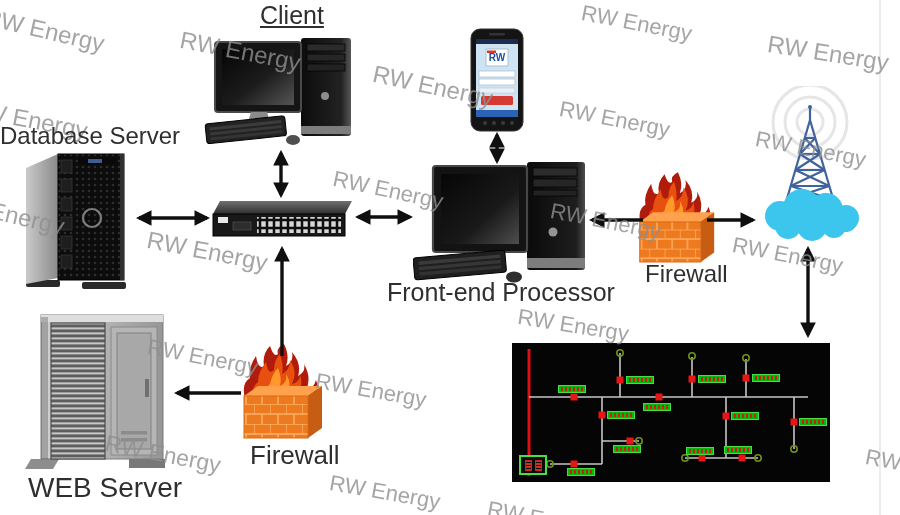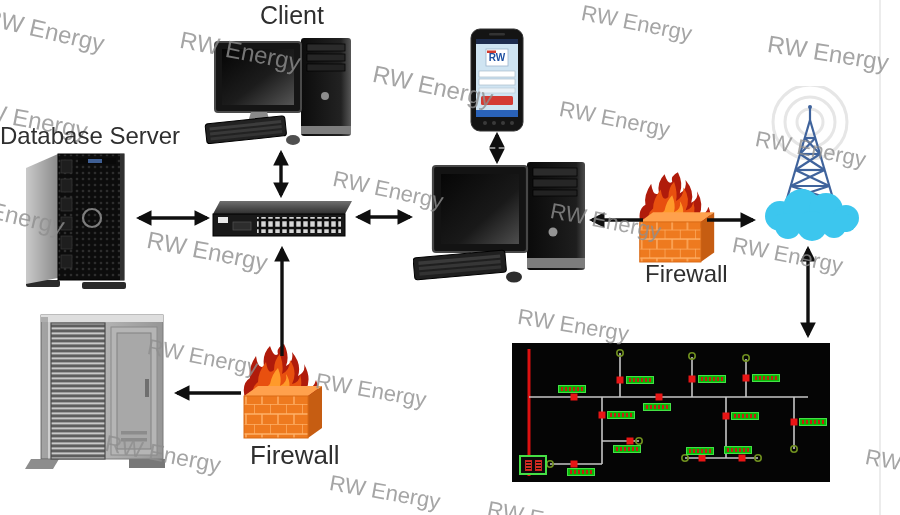--- a/index.html
+++ b/index.html
@@ -344,24 +344,26 @@
         <div class="scada-label" style="left: 287px; top: 75px; width: 28px; height: 8px; background: rgb(9, 185, 9); border-color: rgb(69, 224, 69);">
           <div class="scada-glyphs"></div>
         </div>
         <div id="scada-corner" style="left: 7px; top: 112px; width: 24px; height: 16px; border: 2px solid rgb(69, 224, 69);">
           <span class="corner-glyph"></span>
           <span class="corner-glyph"></span>
         </div>
       </div>
   </div>
 
-  <div class="lbl z4" style="left:260px;top:2px;font-size:25px;">Client</div>
+  <div class="lbl z4" style="left:260px;top:2px;font-size:25px;text-decoration:underline;">Client</div>
   <div class="lbl z4" style="left:0px;top:123px;font-size:24px;">Database Server</div>
+  <div class="lbl z4" style="left:387px;top:279px;font-size:25px;">Front-end Processor</div>
   <div class="lbl z4" style="left:645px;top:261px;font-size:24px;">Firewall</div>
   <div class="lbl z4" style="left:250px;top:442px;font-size:26px;">Firewall</div>
+  <div class="lbl z4" style="left:28px;top:473px;font-size:28px;">WEB Server</div>
 
   <div id="watermarks">
       <span class="wm" style="left: -12px; top: 3px; font-size: 24px; transform: rotate(13deg); color: rgb(143, 143, 143);">RW Energy</span>
       <span class="wm" style="left: 183px; top: 26px; font-size: 24px; transform: rotate(11deg); color: rgb(143, 143, 143);">RW Energy</span>
       <span class="wm" style="left: 584px; top: 0px; font-size: 22px; transform: rotate(11deg); color: rgb(143, 143, 143);">RW Energy</span>
       <span class="wm" style="left: 770px; top: 30px; font-size: 24px; transform: rotate(9deg); color: rgb(143, 143, 143);">RW Energy</span>
       <span class="wm" style="left: -30px; top: 94px; font-size: 24px; transform: rotate(11deg); color: rgb(143, 143, 143);">RW Energy</span>
       <span class="wm" style="left: 376px; top: 60px; font-size: 24px; transform: rotate(12deg); color: rgb(143, 143, 143);">RW Energy</span>
       <span class="wm" style="left: 562px; top: 96px; font-size: 22px; transform: rotate(11deg); color: rgb(143, 143, 143);">RW Energy</span>
       <span class="wm" style="left: 758px; top: 126px; font-size: 22px; transform: rotate(11deg); color: rgb(143, 143, 143);">RW Energy</span>

